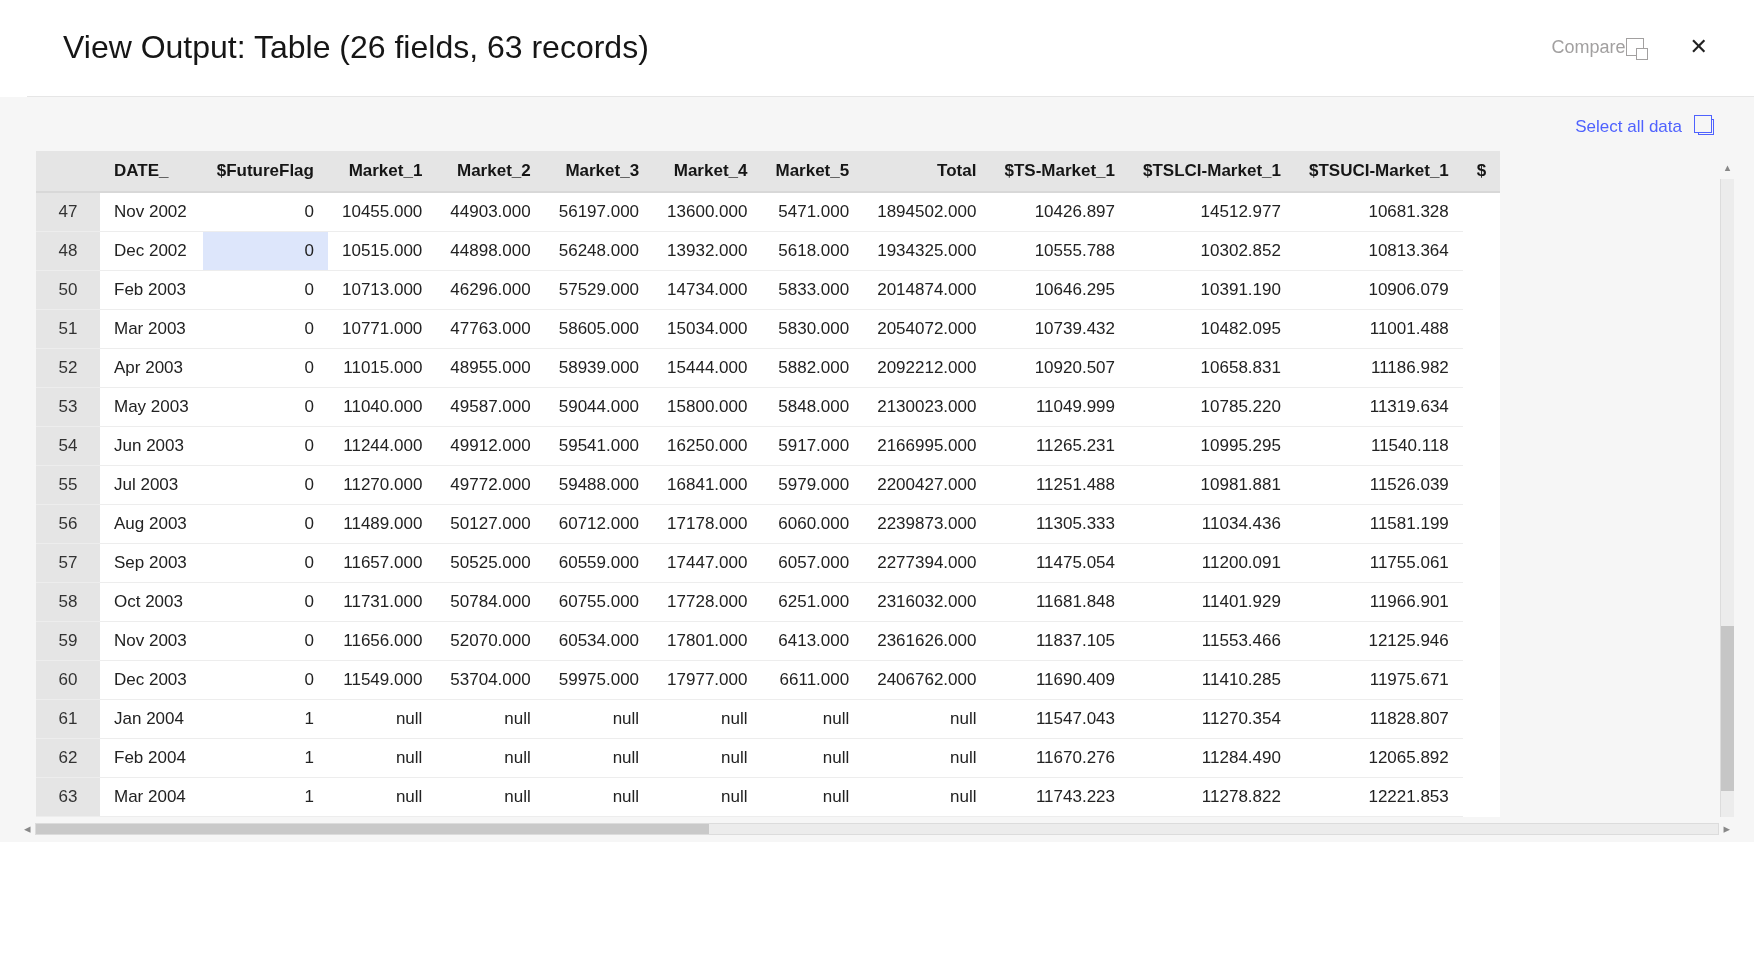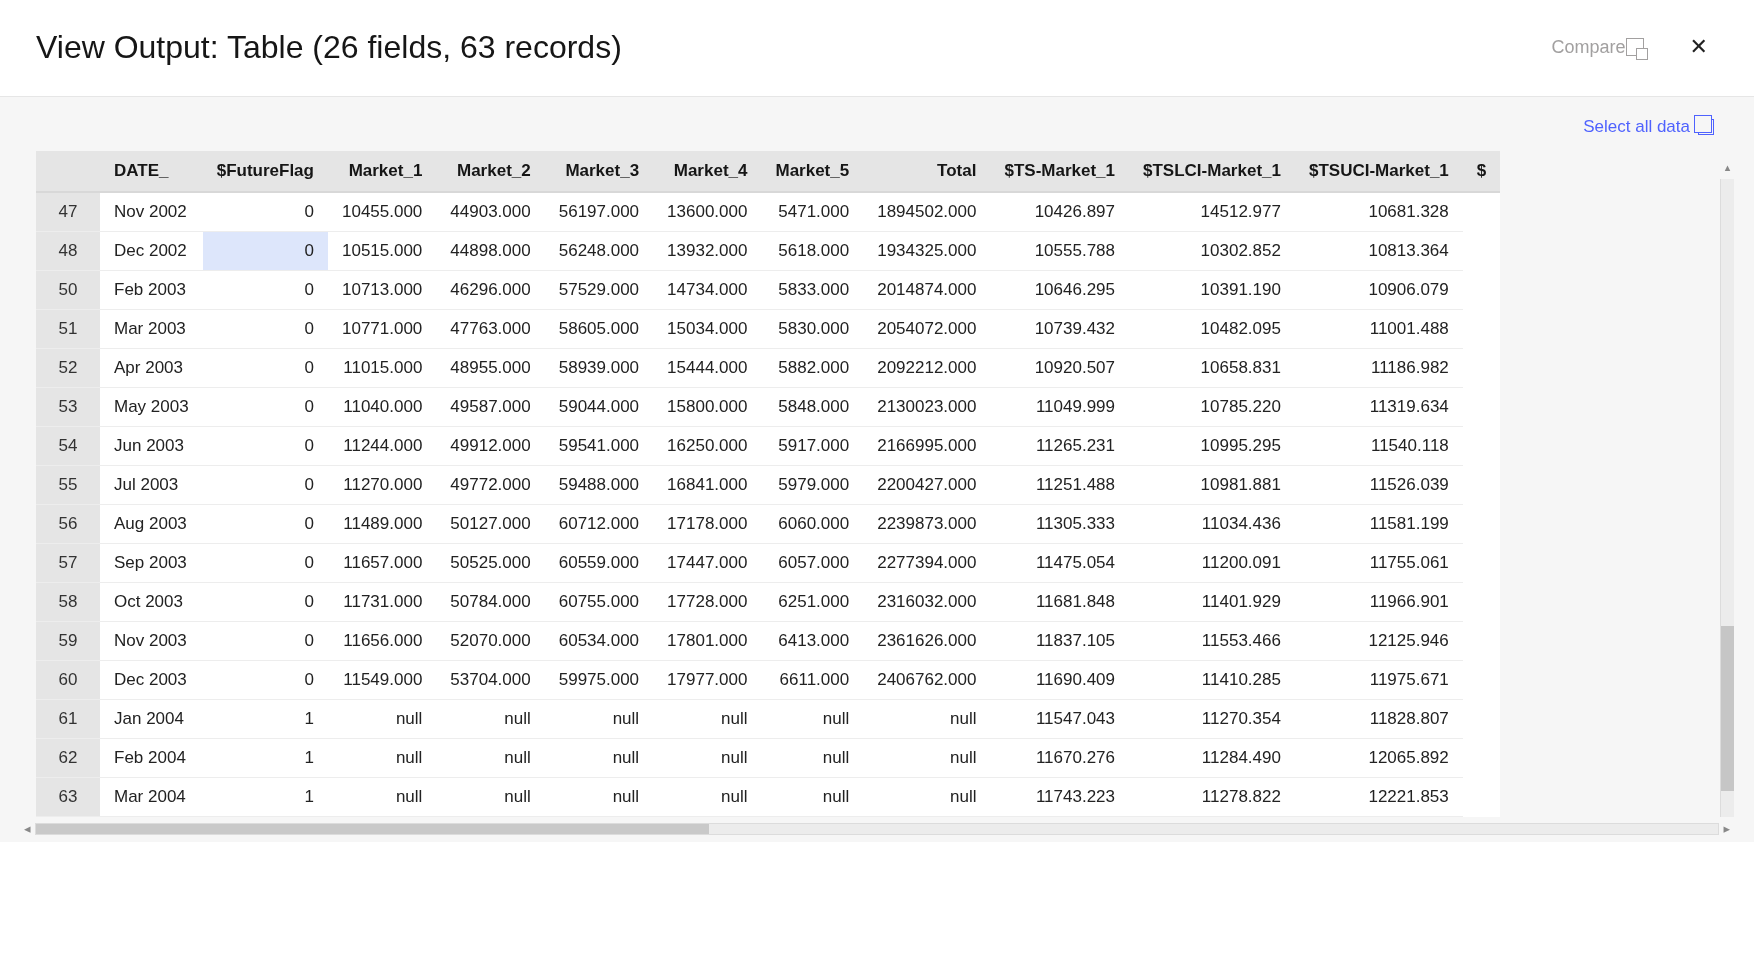--- a/index.html
+++ b/index.html
@@ -1,24 +1,24 @@
 <!DOCTYPE html>
 <html><head>
 <meta charset="utf-8">
 <style>
   * { box-sizing: border-box; margin: 0; padding: 0; }
   html, body { width: 1754px; height: 968px; font-family: -apple-system, BlinkMacSystemFont, "Segoe UI", Arial, sans-serif; background: #fff; color: #222; overflow: hidden; }
-  .header-bar { display: flex; align-items: center; padding: 28px 40px 30px 36px; border-bottom: 1px solid #e6e6e6; }
+  .header-bar { display: flex; align-items: center; padding: 28px 40px 30px 36px; border-bottom: 1px solid #e6e6e6; margin-left: 27px; }
   .title { font-size: 32px; font-weight: 400; color: #161616; flex: 1; }
   .compare-wrap { display: flex; align-items: center; color: #a2a0a0; font-size: 18px; margin-right: 40px; }
   .compare-icon { width: 18px; height: 18px; border: 1.6px solid #a2a0a0; position: relative; }
   .compare-icon::after { content: ""; position: absolute; right: -5px; bottom: -5px; width: 10px; height: 10px; border: 1.6px solid #a2a0a0; background: #fff; }
   .close-icon { font-size: 22px; color: #222; cursor: pointer; padding: 6px; }
   .select-all-row { display: flex; justify-content: flex-end; padding: 20px 40px 14px 0; background: #f6f6f6; }
-  .select-all { color: #4f62fe; font-size: 17px; display: flex; align-items: center; gap: 8px; cursor: pointer; }
+  .select-all { color: #4f62fe; font-size: 17px; display: flex; align-items: center; gap: 16px; cursor: pointer; }
   .copy-icon { width: 16px; height: 16px; border: 1.6px solid #4f62fe; position: relative; }
   .copy-icon::before { content: ""; position: absolute; top: -5px; left: -5px; width: 16px; height: 16px; border: 1.6px solid #4f62fe; background: #f6f6f6; }
   .table-wrap { padding: 0 20px 0 36px; background: #f6f6f6; }
   .scroll-region { overflow-x: auto; overflow-y: hidden; position: relative; }
   table { border-collapse: collapse; background: #fff; font-size: 17px; }
   thead th { background: #e5e5e5; font-weight: 600; padding: 10px 14px; text-align: right; white-space: nowrap; border-bottom: 2px solid #d8d8d8; color: #161616; font-size: 17px; }
   thead th.rownum-h { background: #e5e5e5; width: 64px; }
   thead th.left { text-align: left; }
   tbody td { padding: 9px 14px; border-bottom: 1px solid #ededed; text-align: right; white-space: nowrap; color: #222; }
   tbody td.rownum { background: #e5e5e5; color: #333; text-align: center; font-weight: 400; width: 64px; }

